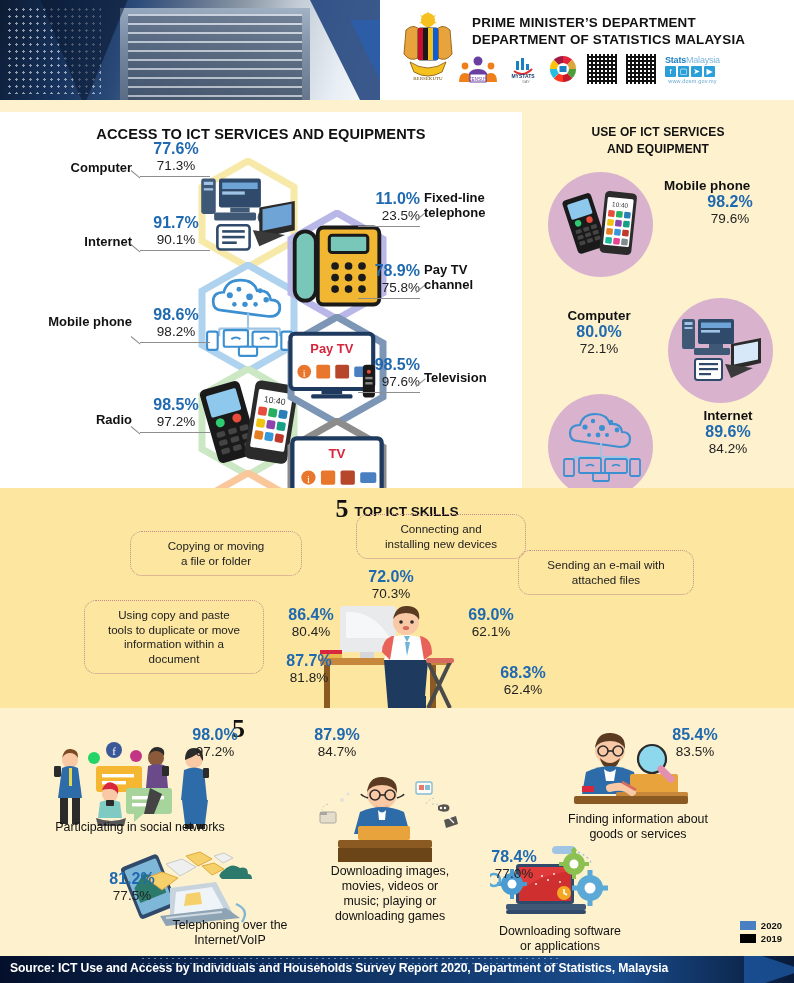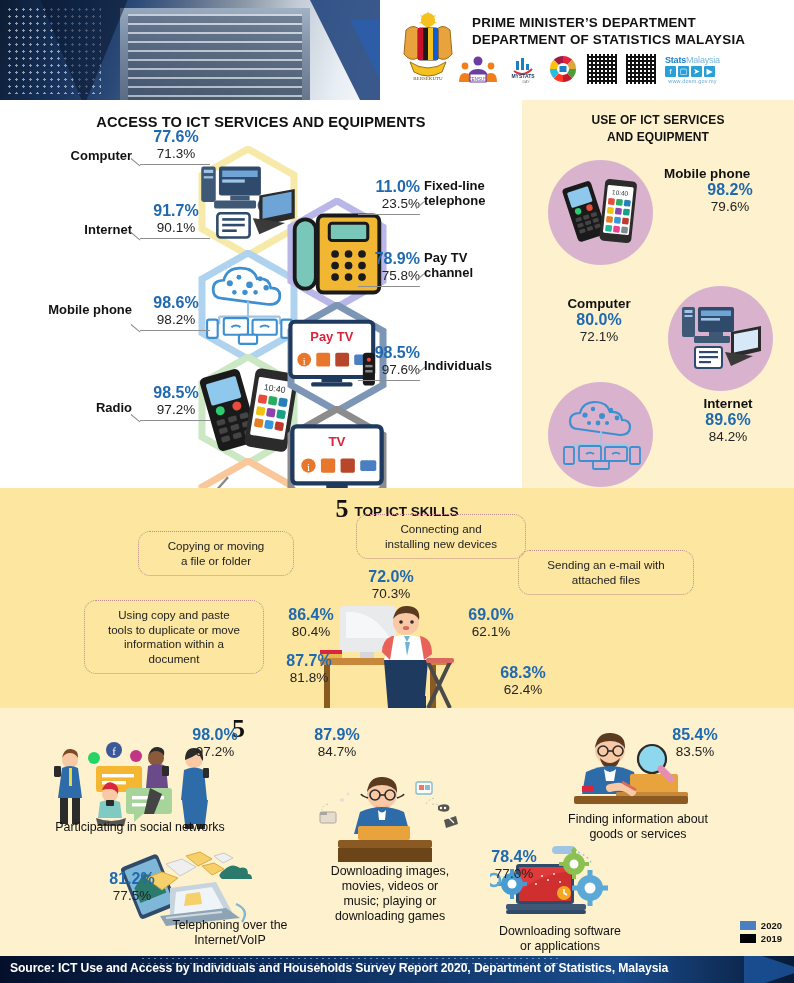--- a/index.html
+++ b/index.html
@@ -42,21 +42,21 @@
           linear-gradient(0deg,#111 50%,transparent 0);
         background-size:4px 4px,4px 4px; background-color:#fff; }
   .stats-my { text-align:center; }
   .stats-my .sm-t { font-size:9px; font-weight:bold; color:#1b7fc4; letter-spacing:-.2px; }
   .sm-icons { display:flex; gap:2px; margin-top:1px; }
   .sm-icons span { width:11px; height:11px; background:#2a9fd8; color:#fff; font-size:8px;
                    display:flex; align-items:center; justify-content:center; border-radius:1px; }
   .sm-url { font-size:5.5px; color:#6aa9cf; margin-top:1px; letter-spacing:.2px; }
 
   
-  .sec1 { position:absolute; top:100px; left:0; width:782px; height:388px; background:#ffffff; }
+  .sec1 { position:absolute; top:112px; left:0; width:782px; height:388px; background:#ffffff; }
   .sec1-left { position:absolute; left:0; top:0; width:522px; height:388px; background:#fff; }
   .sec1-right { position:absolute; left:522px; top:0; width:272px; height:388px; background:#FDF1CE; }
 
   .sec-title { text-align:center; font-size:14.6px; font-weight:bold; color:#111; letter-spacing:.1px; }
   .sec1-left .sec-title { padding-top:14px; }
   .sec1-right .sec-title { padding-top:12px; font-size:12px; line-height:17px; }
 
   
   .hexwrap { position:absolute; left:0; top:0; width:522px; height:388px; }
   .hex { position:absolute; width:100px; height:112px; }
@@ -436,21 +436,21 @@
       <div class="leader" style="left:358px; top:186px; width:62px;"></div>
       <div class="leaderd" style="left:416px; top:180px; width:12px; transform:rotate(-40deg);"></div>
       <div class="lbl" style="left:424px; top:150px; width:80px;">Pay  TV<br>channel</div>
 
       <div style="position:absolute; left:348px; top:244px; width:72px; text-align:right;">
         <div class="pct2020">98.5%</div>
         <div class="pct2019">97.6%</div>
       </div>
       <div class="leader" style="left:358px; top:280px; width:62px;"></div>
       <div class="leaderd" style="left:416px; top:274px; width:12px; transform:rotate(-40deg);"></div>
-      <div class="lbl" style="left:424px; top:258px; width:90px;">Individuals</div>
+      <div class="lbl" style="left:424px; top:258px; width:90px;">Television</div>
     </div>
   </div>
 
   <div class="sec1-right">
     <div class="sec-title">
       <div>USE OF ICT SERVICES</div>
       <div>AND EQUIPMENT</div>
     </div>
 
     <div style="position:absolute; left:26px; top:60px; width:105px; height:105px; border-radius:50%; background:#D9B3CE; display:flex; align-items:center; justify-content:center;">
@@ -586,21 +586,21 @@
       <path d="M92 48 q-10 4 -10 16 l8 8 l4 -24 z" fill="#E8625A"></path>
       <path d="M84 72 h44 l-4 48 h-36 z" fill="#1F3A5F"></path>
       <rect x="88" y="108" width="14" height="12" fill="#1F3A5F"></rect>
       <rect x="112" y="108" width="14" height="12" fill="#1F3A5F"></rect>
       <path d="M128 74 l22 46" stroke="#4A4A4A" stroke-width="4" fill="none"></path>
       <path d="M150 74 l-22 46" stroke="#4A4A4A" stroke-width="4" fill="none"></path>
       <rect x="126" y="70" width="28" height="5" rx="2" fill="#D96B5E"></rect>
     </svg>
   </div>
 
-  <div class="bubble" style="left:138px; top:43px; width:156px;">
+  <div class="bubble" style="left:130px; top:43px; width:172px;">
     Copying or moving<br>a file or folder
   </div>
   <div class="bubble" style="left:356px; top:26px; width:170px;">
     Connecting and<br>installing new devices
   </div>
   <div class="bubble" style="left:84px; top:112px; width:180px;">
     Using copy and paste<br>tools to duplicate  or move<br>information  within a<br>document
   </div>
   <div class="bubble" style="left:518px; top:62px; width:176px;">
     Sending an e-mail with<br>attached files

